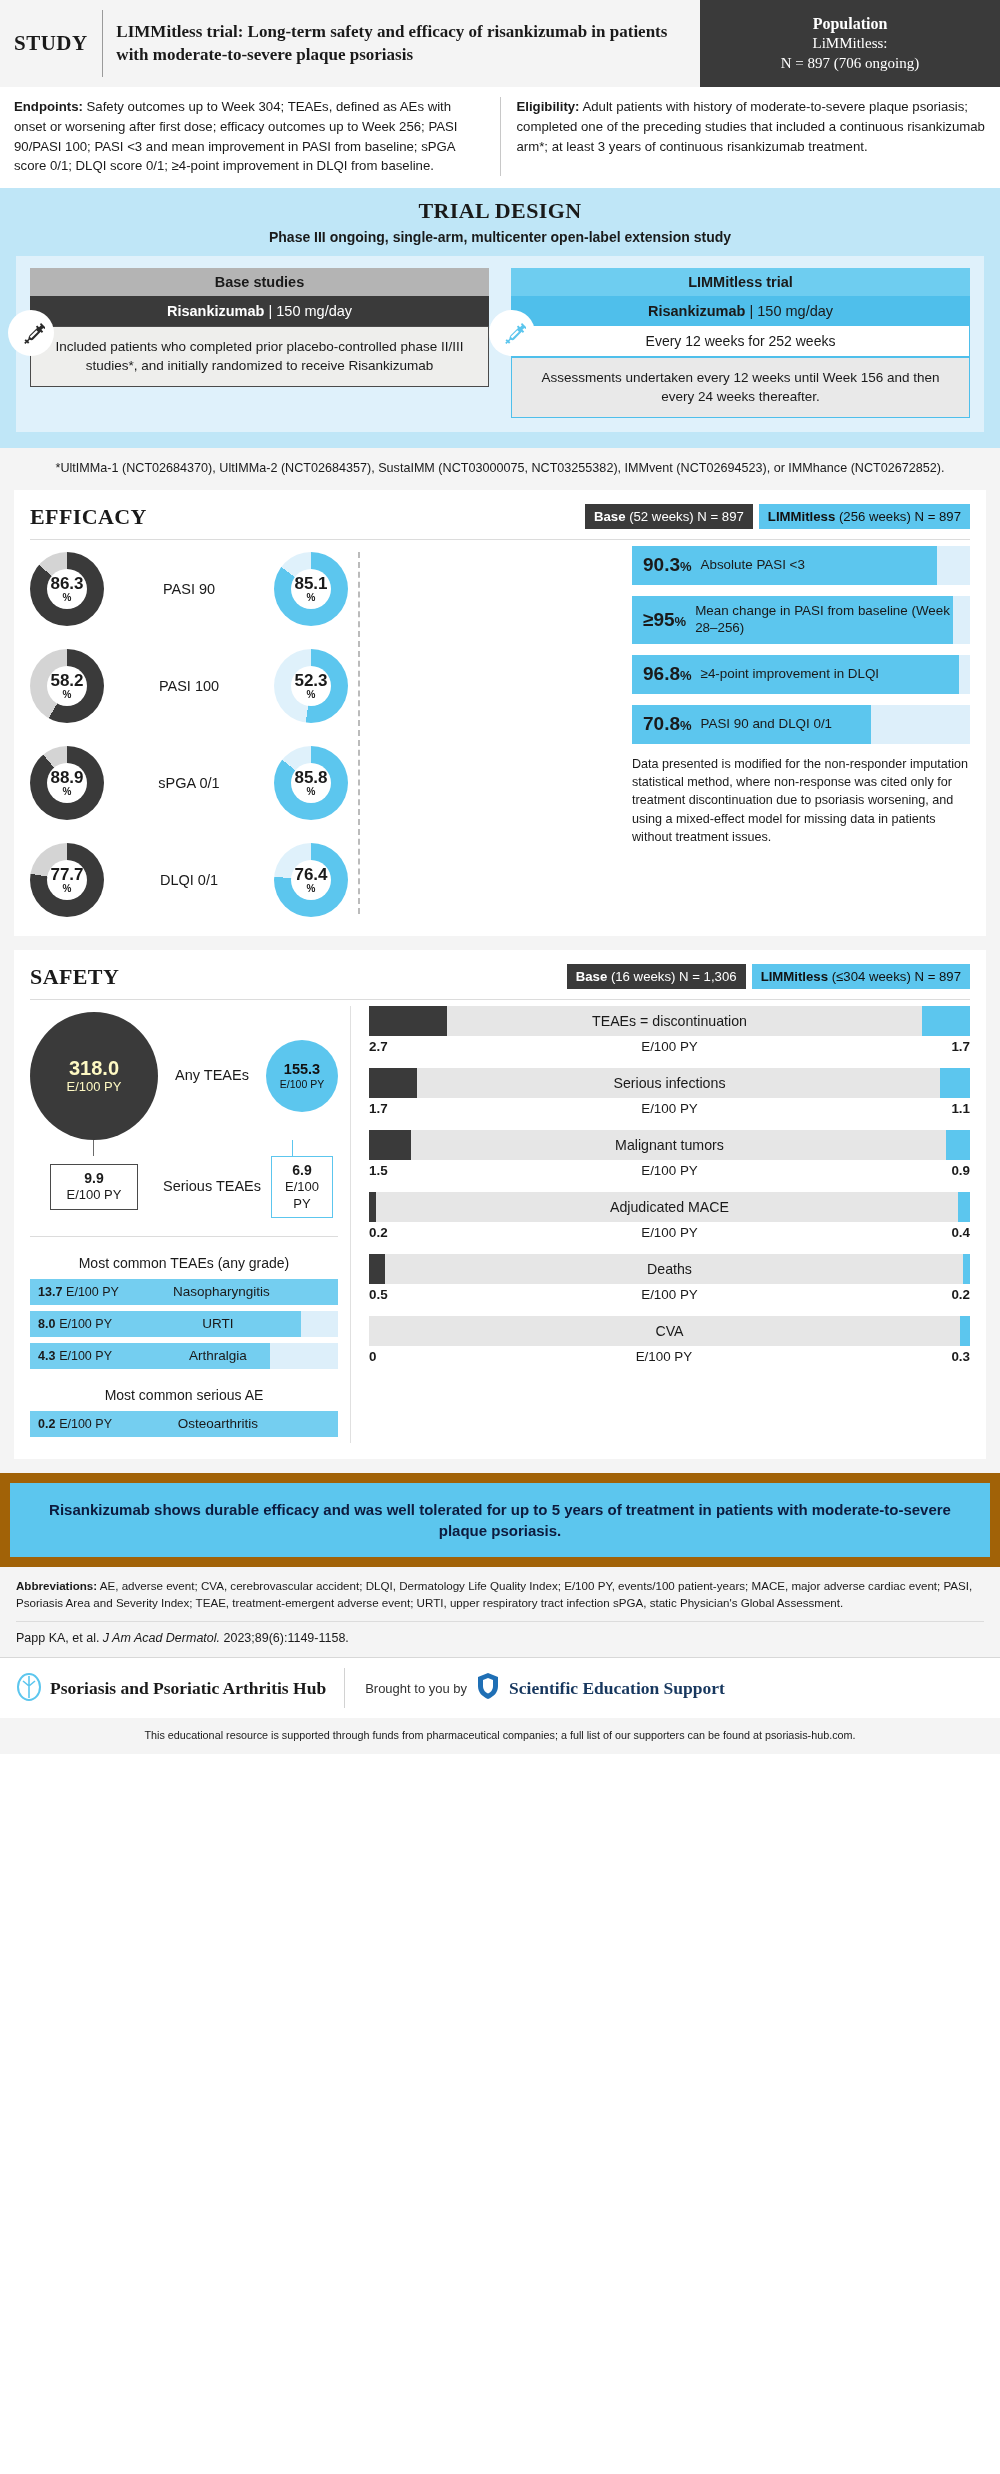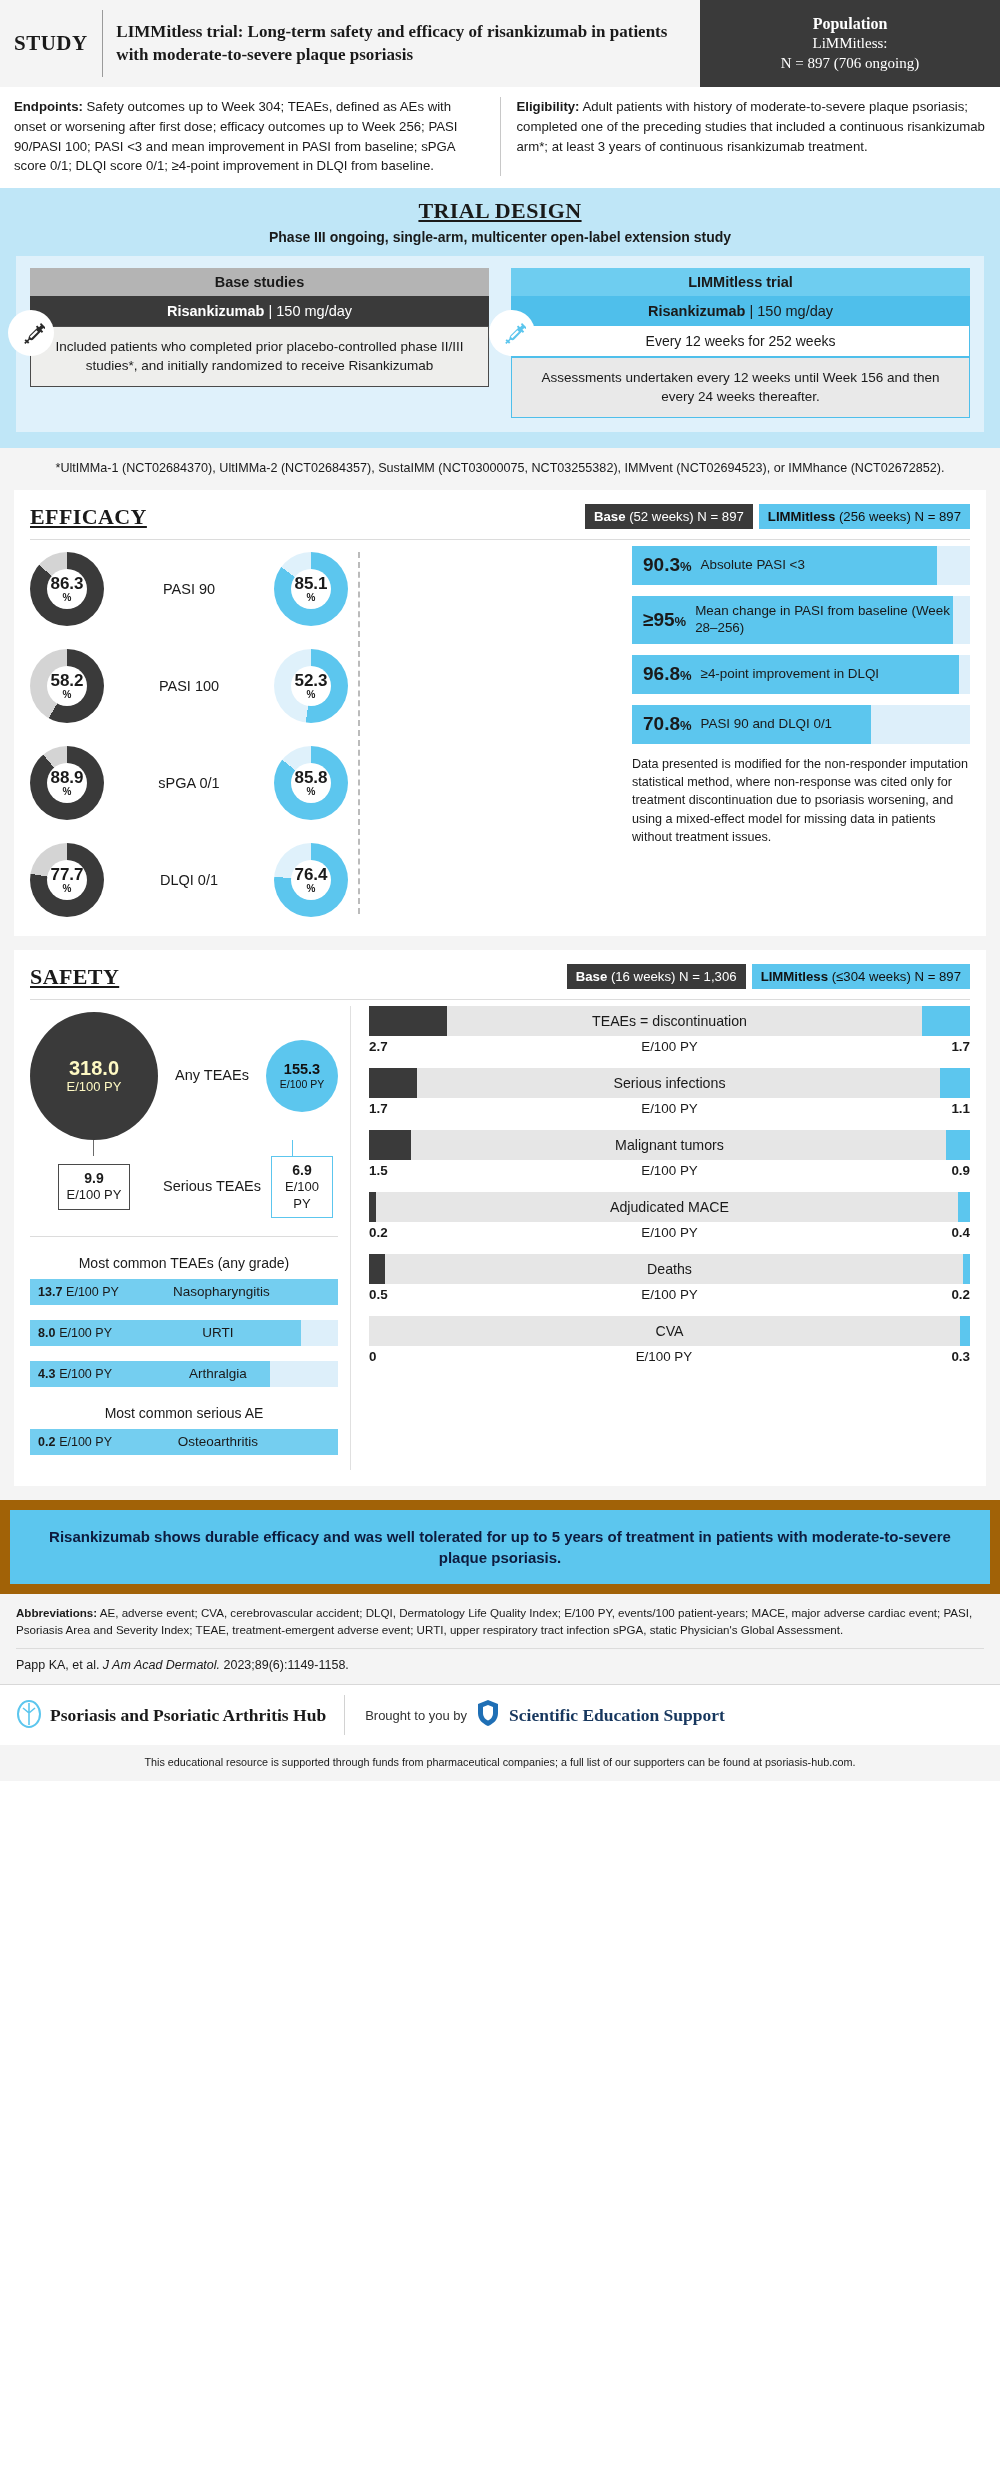--- a/index.html
+++ b/index.html
@@ -4,21 +4,21 @@
 <style>
   * { box-sizing: border-box; margin: 0; padding: 0; }
   html, body {
     width: 1000px;
     background: #ffffff;
     font-family: "Liberation Sans", sans-serif;
     color: #1a1a1a;
   }
   body { width: 1000px; height: 2474px; overflow: hidden; position: relative; }
 
-  .serif { font-family: "Liberation Serif", serif; text-decoration: underline; }
+  .serif { font-family: "Liberation Serif", serif; }
 
   
   .header { display: flex; width: 1000px; height: 87px; background: #f4f4f4; }
   .hdr-left { flex: 0 0 700px; display: flex; align-items: center; padding: 6px 10px 6px 14px; }
   .study-word {
     font-family: "Liberation Serif", serif; font-weight: bold; font-size: 21px;
     letter-spacing: .5px; padding-right: 14px; white-space: nowrap;
   }
   .vdiv { width: 1px; background: #9a9a9a; align-self: stretch; margin: 4px 0; }
   .hdr-title {
@@ -134,26 +134,26 @@
                 color: #111; display: flex; flex-direction: column; align-items: center;
                 justify-content: center; }
   .small-circ .n { font-size: 14.5px; font-weight: bold; line-height: 1.1; }
   .small-circ .u { font-size: 10.5px; }
 
   .connect { position: relative; height: 16px; }
   .connect i { position: absolute; background: #6a6a6a; }
 
   .box-row { display: flex; align-items: center; }
   .kbox { border: 1px solid #4a4a4a; text-align: center; font-size: 13px; line-height: 1.25;
-          padding: 5px 4px; width: 72px; }
+          padding: 5px 4px; width: 88px; }
   .kbox b { font-weight: bold; font-size: 14px; }
   .kbox.blue { border-color: #5cc6ee; width: 62px; }
 
   .saf-sub { text-align: center; font-size: 14px; margin: 18px 0 8px 0; }
-  .mini-bar { position: relative; height: 26px; margin-bottom: 15px; background: #ddeffa; }
+  .mini-bar { position: relative; height: 26px; margin-bottom: 6px; background: #ddeffa; }
   .mini-bar .fill { position: absolute; left:0; top:0; bottom:0; background: #74cef0; }
   .mini-bar .inner { position: absolute; inset: 0; display: flex; align-items: center;
                      padding-left: 8px; }
   .mini-bar .v { font-size: 13.5px; font-weight: bold; white-space: nowrap; }
   .mini-bar .v span { font-weight: normal; font-size: 12.5px; }
   .mini-bar .l { flex: 1; text-align: center; font-size: 13.5px; padding-right: 14px;}
 
   .ae-group { margin-bottom: 14px; }
   .ae-track { position: relative; height: 30px; background: #e6e6e6; }
   .ae-track .lf { position: absolute; left: 0; top: 0; bottom: 0; background: #3a3a3a; }

